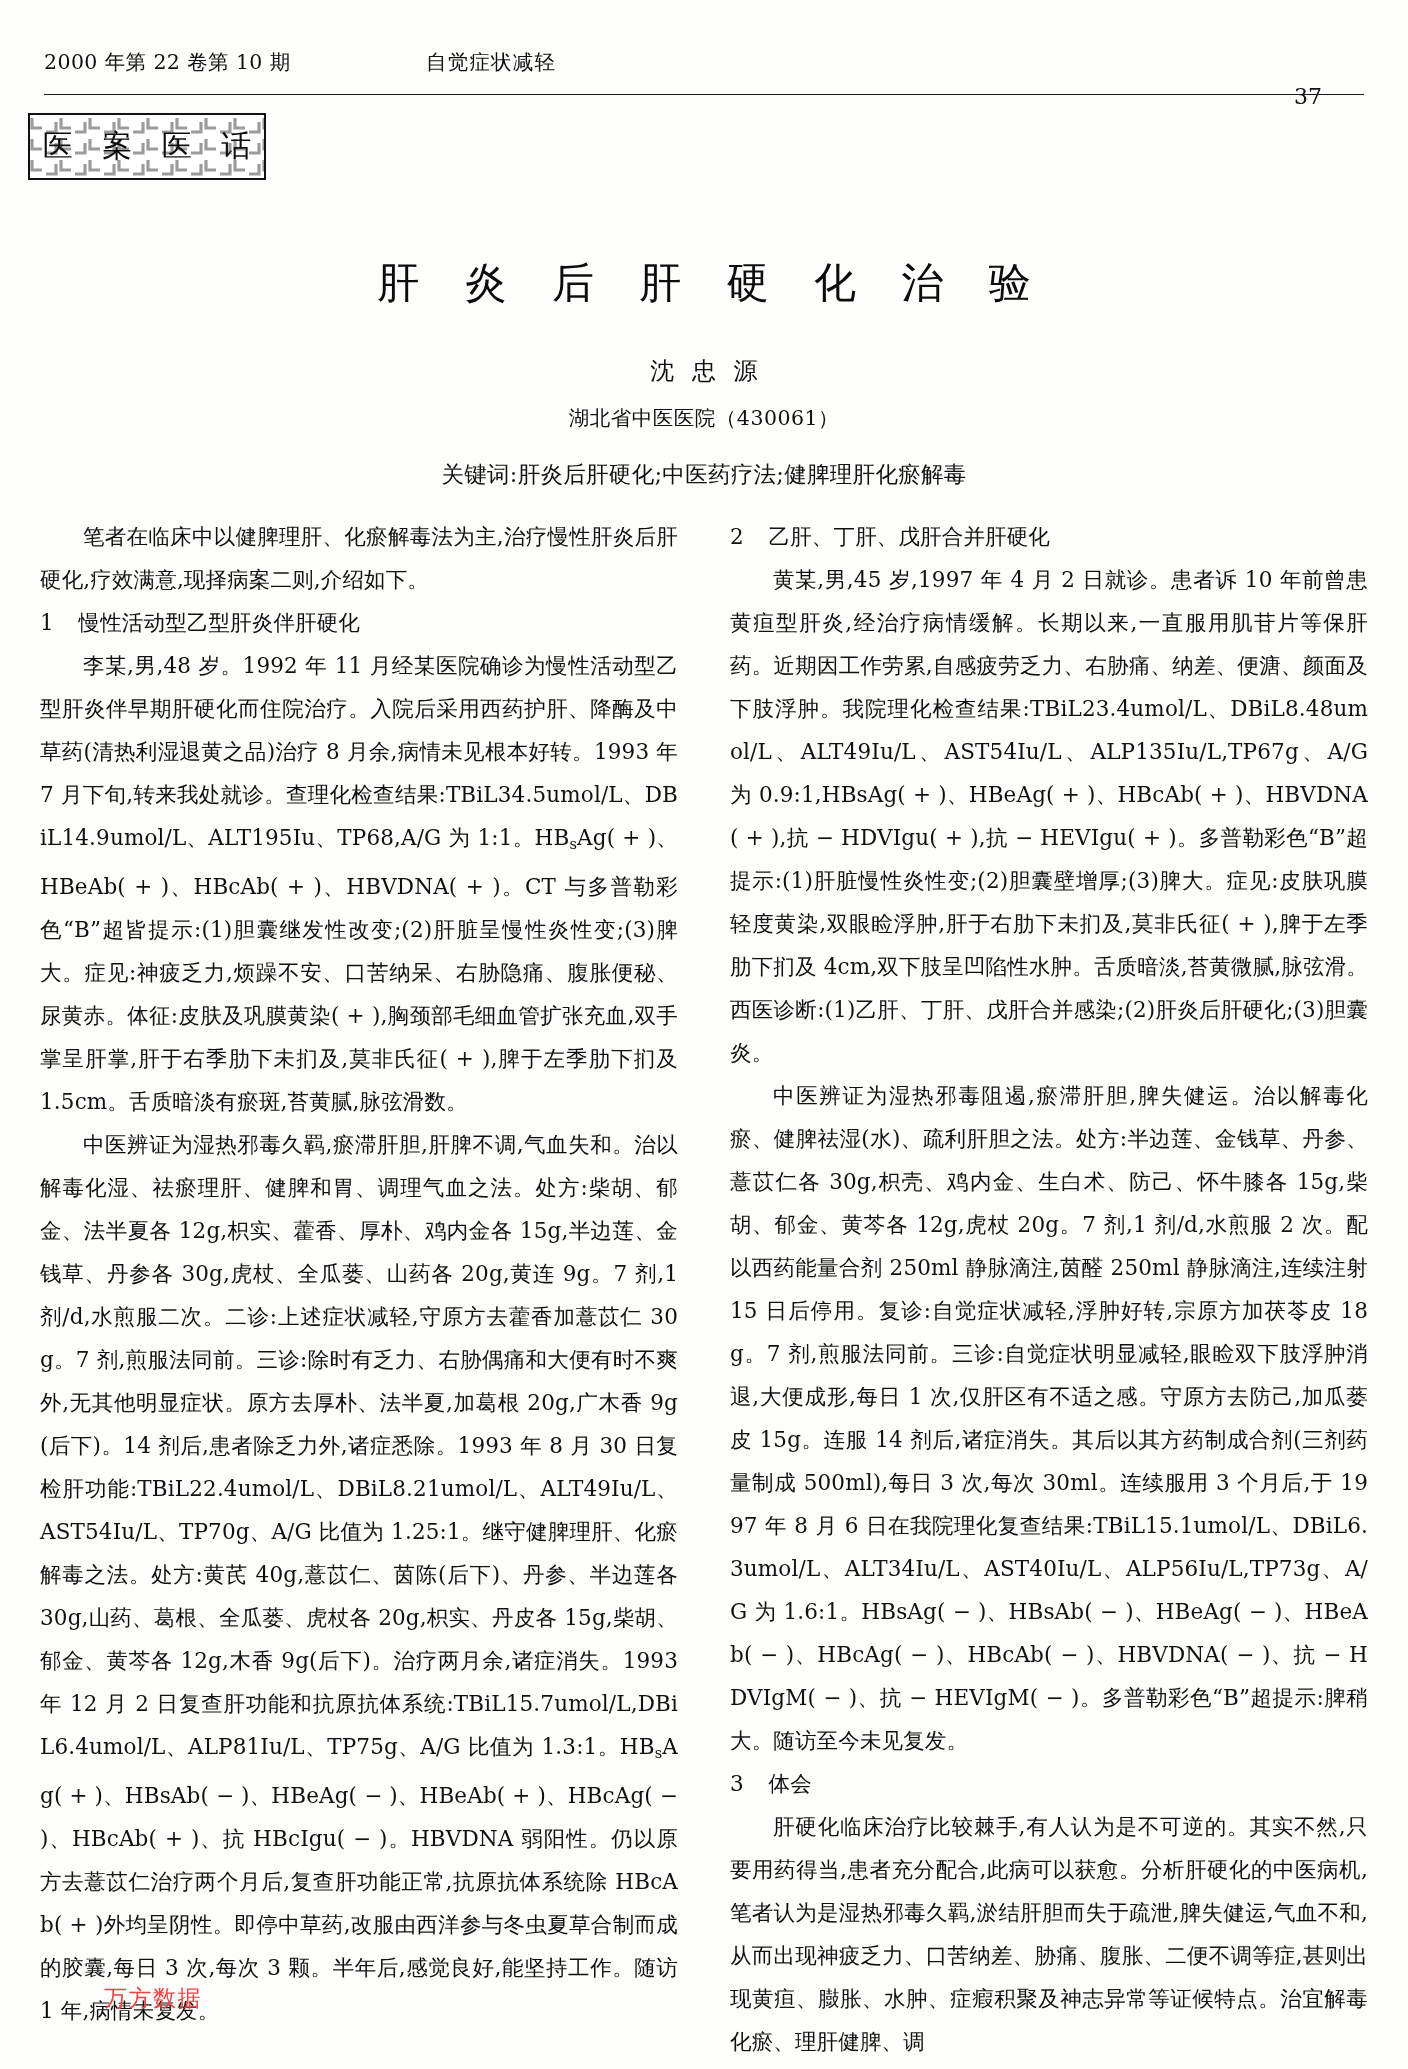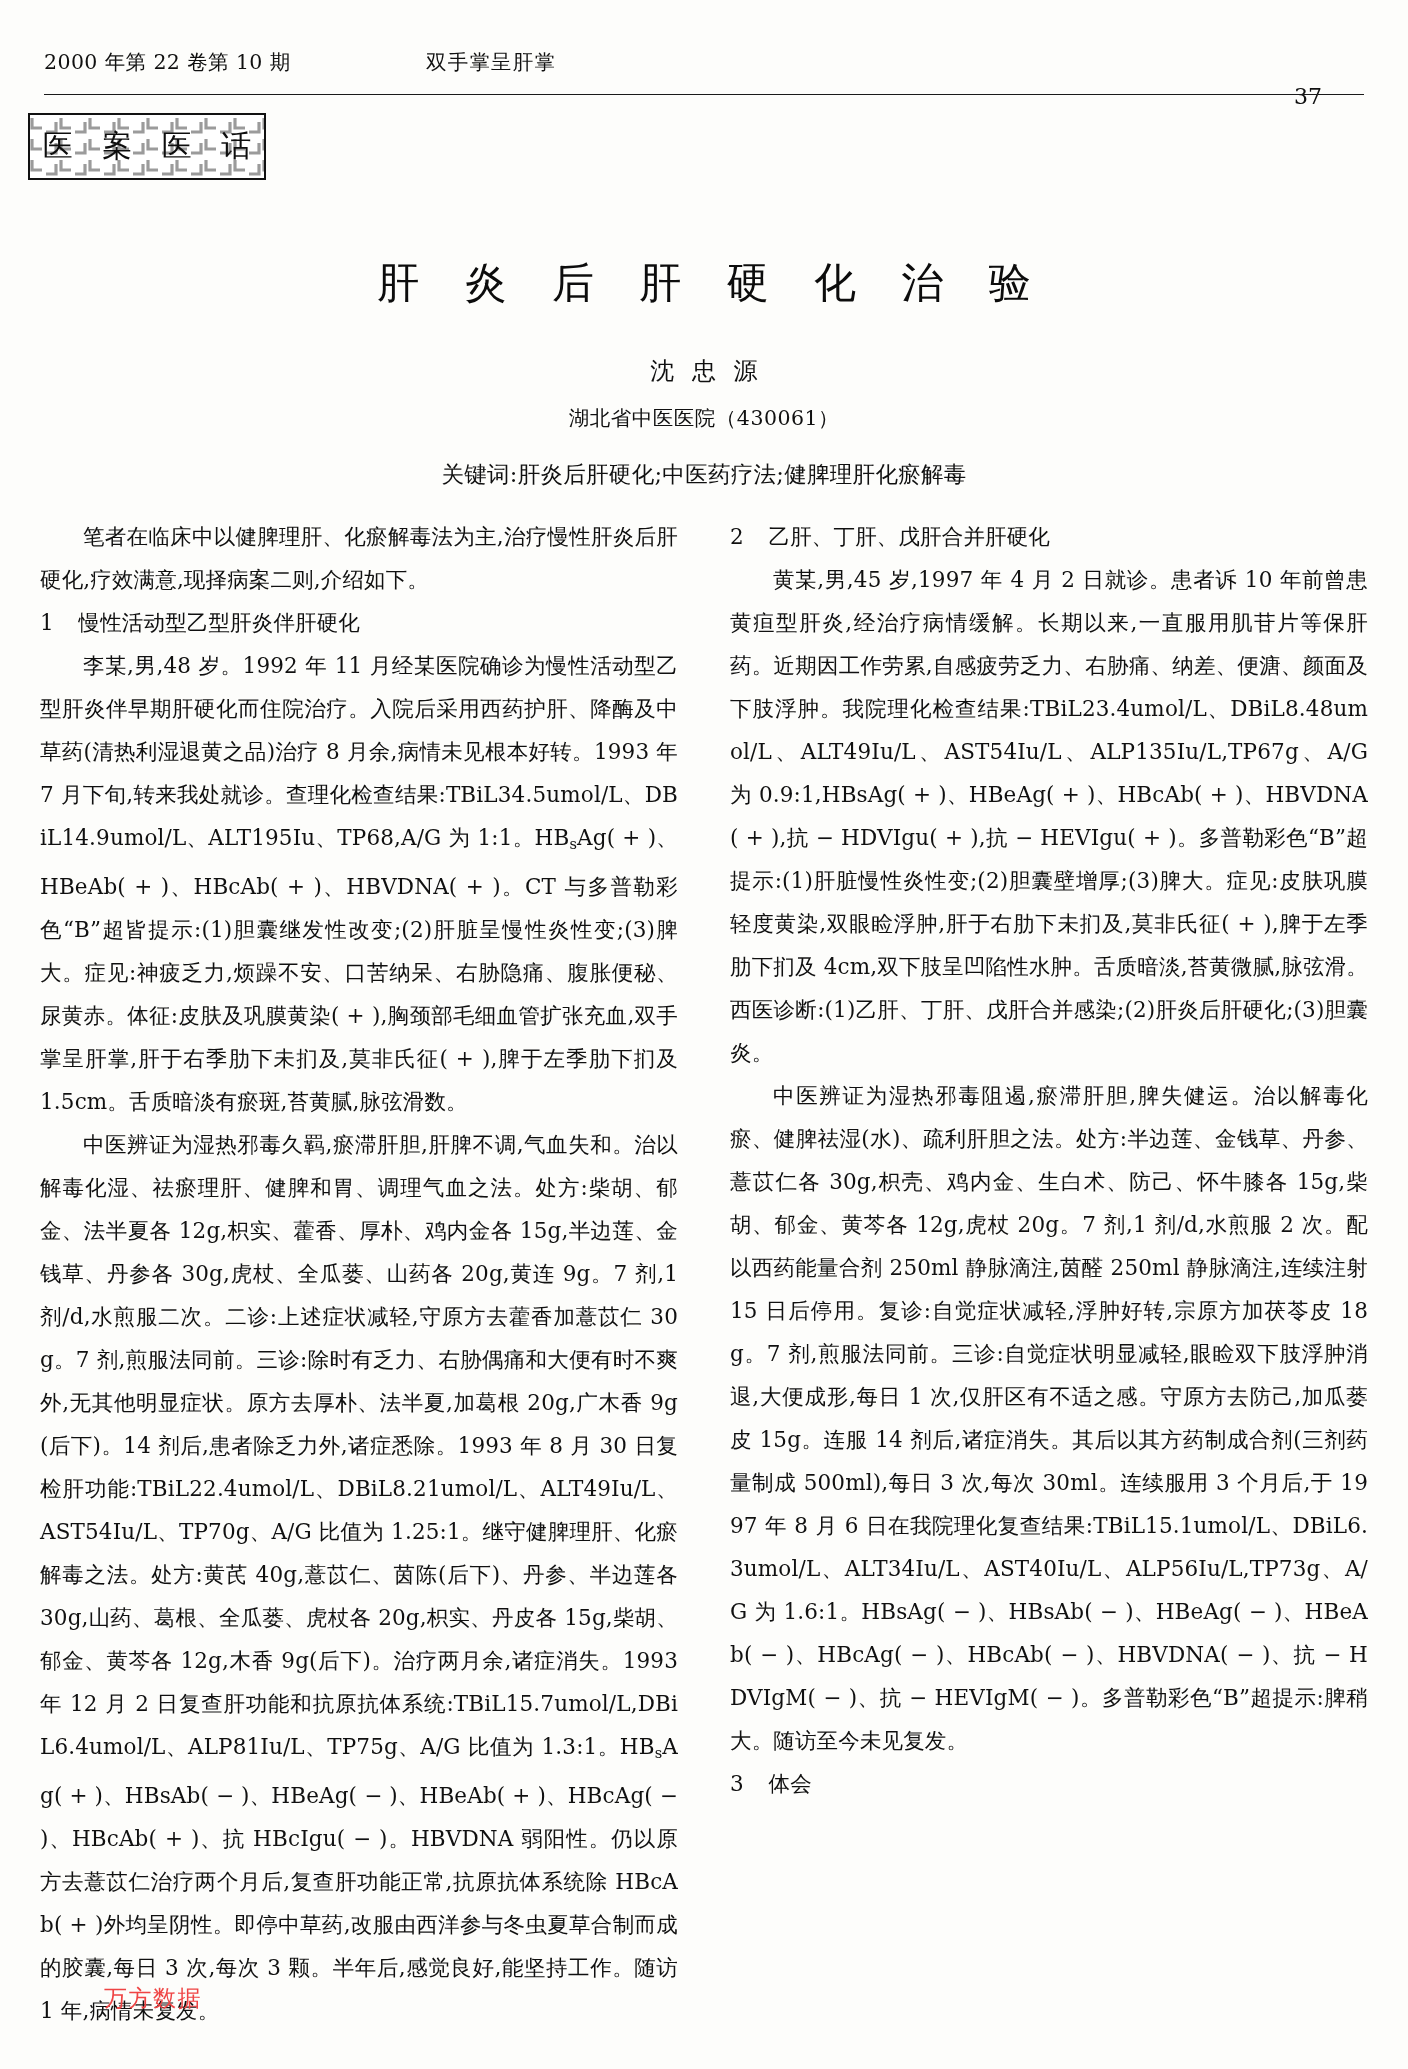--- a/index.html
+++ b/index.html
@@ -178,21 +178,21 @@
     color: #ef4444;
   }
 </style>
 </head>
 <body>
 
 <div class="page">
 
   <div class="runhead">
     <div class="rh-left">2000 年第 22 卷第 10 期</div>
-    <div class="rh-center">双手掌呈肝掌</div>
+    <div class="rh-center">自觉症状减轻</div>
     <div class="rh-right">37</div>
   </div>
   <div class="rule"></div>
 
   <div class="banner">
     <svg class="banner-pattern" viewBox="0 0 234 63" preserveAspectRatio="none" xmlns="http://www.w3.org/2000/svg">
       <defs>
         <pattern id="chev" width="29" height="21" patternUnits="userSpaceOnUse">
           <path d="M2 3 L2 13 L12 13" stroke="#8a8a8a" stroke-width="3.2" fill="none"></path>
           <path d="M16 17 L26 17 L26 7" stroke="#8a8a8a" stroke-width="3.2" fill="none"></path>
@@ -227,19 +227,20 @@
         <span class="n">2</span><span>乙肝、丁肝、戊肝合并肝硬化</span>
       </p>
 
       <p class="indent">黄某,男,45 岁,1997 年 4 月 2 日就诊。患者诉 10 年前曾患黄疸型肝炎,经治疗病情缓解。长期以来,一直服用肌苷片等保肝药。近期因工作劳累,自感疲劳乏力、右胁痛、纳差、便溏、颜面及下肢浮肿。我院理化检查结果:TBiL23.4umol/L、DBiL8.48umol/L、ALT49Iu/L、AST54Iu/L、ALP135Iu/L,TP67g、A/G 为 0.9:1,HBsAg( + )、HBeAg( + )、HBcAb( + )、HBVDNA( + ),抗 − HDVIgu( + ),抗 − HEVIgu( + )。多普勒彩色“B”超提示:(1)肝脏慢性炎性变;(2)胆囊壁增厚;(3)脾大。症见:皮肤巩膜轻度黄染,双眼睑浮肿,肝于右肋下未扪及,莫非氏征( + ),脾于左季肋下扪及 4cm,双下肢呈凹陷性水肿。舌质暗淡,苔黄微腻,脉弦滑。西医诊断:(1)乙肝、丁肝、戊肝合并感染;(2)肝炎后肝硬化;(3)胆囊炎。</p>
       <p class="indent">中医辨证为湿热邪毒阻遏,瘀滞肝胆,脾失健运。治以解毒化瘀、健脾祛湿(水)、疏利肝胆之法。处方:半边莲、金钱草、丹参、薏苡仁各 30g,枳壳、鸡内金、生白术、防己、怀牛膝各 15g,柴胡、郁金、黄芩各 12g,虎杖 20g。7 剂,1 剂/d,水煎服 2 次。配以西药能量合剂 250ml 静脉滴注,茵醛 250ml 静脉滴注,连续注射 15 日后停用。复诊:自觉症状减轻,浮肿好转,宗原方加茯苓皮 18g。7 剂,煎服法同前。三诊:自觉症状明显减轻,眼睑双下肢浮肿消退,大便成形,每日 1 次,仅肝区有不适之感。守原方去防己,加瓜蒌皮 15g。连服 14 剂后,诸症消失。其后以其方药制成合剂(三剂药量制成 500ml),每日 3 次,每次 30ml。连续服用 3 个月后,于 1997 年 8 月 6 日在我院理化复查结果:TBiL15.1umol/L、DBiL6.3umol/L、ALT34Iu/L、AST40Iu/L、ALP56Iu/L,TP73g、A/G 为 1.6:1。HBsAg( − )、HBsAb( − )、HBeAg( − )、HBeAb( − )、HBcAg( − )、HBcAb( − )、HBVDNA( − )、抗 − HDVIgM( − )、抗 − HEVIgM( − )。多普勒彩色“B”超提示:脾稍大。随访至今未见复发。</p>
 
       <p class="secnum">
         <span class="n">3</span><span>体会</span>
       </p>
 
+      <p class="indent">肝硬化临床治疗比较棘手,有人认为是不可逆的。其实不然,只要用药得当,患者充分配合,此病可以获愈。分析肝硬化的中医病机,笔者认为是湿热邪毒久羁,淤结肝胆而失于疏泄,脾失健运,气血不和,从而出现神疲乏力、口苦纳差、胁痛、腹胀、二便不调等症,甚则出现黄疸、臌胀、水肿、症瘕积聚及神志异常等证候特点。治宜解毒化瘀、理肝健脾、调</p>
     </div>
 
   </div>
 
   <div class="watermark">万方数据</div>
 
 </div>
 
 </body></html>

